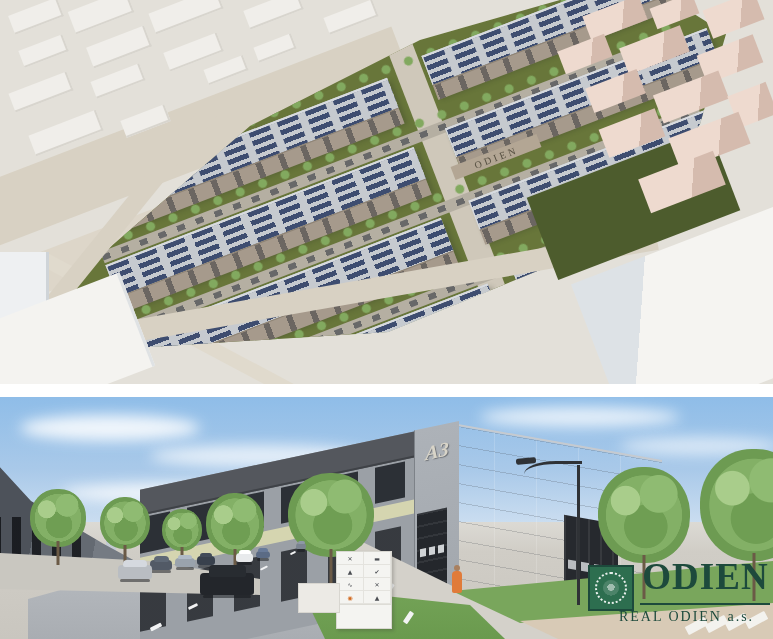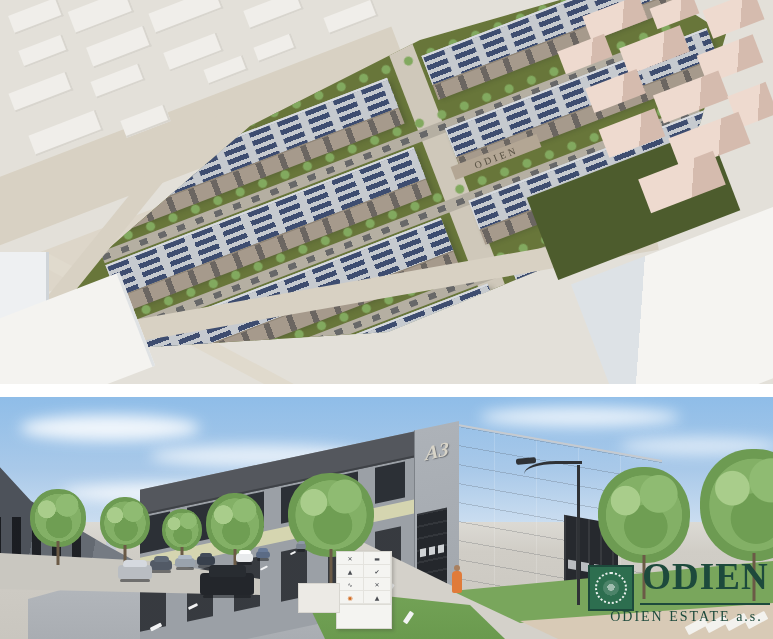--- a/index.html
+++ b/index.html
@@ -352,16 +352,16 @@
 
     <div class="xwalk" style="left:692px;top:218px;"></div>
     <div class="xwalk" style="left:712px;top:216px;"></div>
     <div class="xwalk" style="left:732px;top:214px;"></div>
     <div class="xwalk" style="left:752px;top:212px;"></div>
 
     <div class="logo">
       <div class="emblem"></div>
       <div class="brand">ODIEN</div>
       <div class="rule"></div>
-      <div class="sub">ODIEN ESTATE a.s.</div>
+      <div class="sub">REAL ODIEN a.s.</div>
     </div>
   </div>
 </div>
 
 </body></html>

